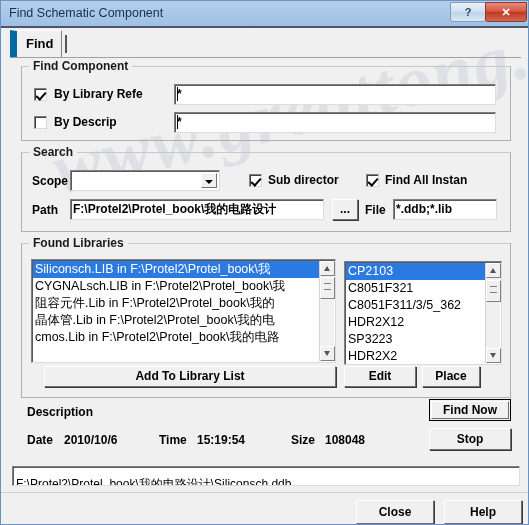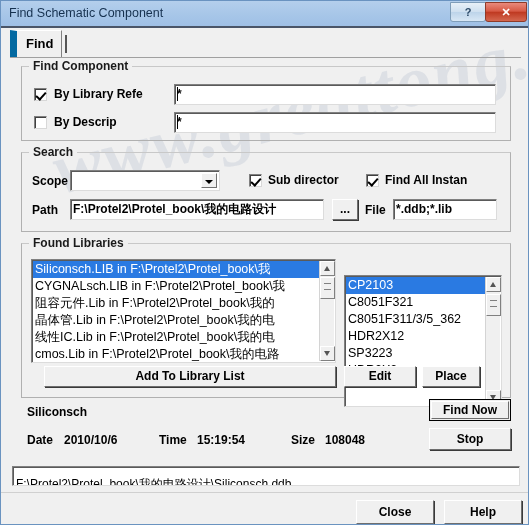--- a/index.html
+++ b/index.html
@@ -442,32 +442,31 @@
 
     <div class="group" id="grp-found">
       <div class="group-title">Found Libraries</div>
 
       <div class="listbox" style="left:9px; top:15px; width:305px; height:104px;">
         <div style="position:absolute; left:1px; top:1px; width:288px; overflow:hidden;">
           <div class="li sel">Siliconsch.LIB in F:\Protel2\Protel_book\我</div>
           <div class="li">CYGNALsch.LIB in F:\Protel2\Protel_book\我</div>
           <div class="li">阻容元件.Lib in F:\Protel2\Protel_book\我的</div>
           <div class="li">晶体管.Lib in F:\Protel2\Protel_book\我的电</div>
-          <div class="li">线性IC.Lib in F:\Protel2\Protel_book\我的电</div>
           <div class="li">cmos.Lib in F:\Protel2\Protel_book\我的电路</div>
 
         </div>
         <div class="scrollbar">
           <div class="sb-btn sb-up"></div>
           <div class="sb-thumb" style="top:16px; height:22px;"></div>
           <div class="sb-btn sb-down"></div>
         </div>
       </div>
 
-      <div class="listbox" style="left:322px; top:31px; width:158px; height:132px;">
+      <div class="listbox" style="left:322px; top:17px; width:158px; height:104px;">
         <div style="position:absolute; left:1px; top:1px; width:141px; overflow:hidden;">
           <div class="li sel">CP2103</div>
           <div class="li">C8051F321</div>
           <div class="li">C8051F311/3/5_362</div>
           <div class="li">HDR2X12</div>
           <div class="li">SP3223</div>
           <div class="li">HDR2X2</div>
 
         </div>
         <div class="scrollbar">
@@ -475,21 +474,21 @@
           <div class="sb-thumb" style="top:17px; height:22px;"></div>
           <div class="sb-btn sb-down"></div>
         </div>
       </div>
 
       <div class="btn" style="left:22px; top:122px; width:292px; height:21px; line-height:19px;">Add To Library List</div>
       <div class="btn" style="left:322px; top:122px; width:72px; height:21px; line-height:19px;">Edit</div>
       <div class="btn" style="left:400px; top:122px; width:58px; height:21px; line-height:19px;">Place</div>
     </div>
 
-    <div class="lbl" style="left:26px; top:377px; width:70px;">Siliconsch</div>
+    <div class="lbl" style="left:26px; top:377px; width:70px;">Description</div>
     <div class="lbl-plain" style="left:104px; top:377px; width:300px;"></div>
 
     <div class="lbl" style="left:26px; top:405px; width:36px;">Date</div>
     <div class="lbl" style="left:63px; top:405px; width:90px;">2010/10/6</div>
 
     <div class="lbl" style="left:158px; top:405px; width:38px;">Time</div>
     <div class="lbl" style="left:196px; top:405px; width:80px;">15:19:54</div>
 
     <div class="lbl" style="left:290px; top:405px; width:34px;">Size</div>
     <div class="lbl" style="left:324px; top:405px; width:80px;">108048</div>

